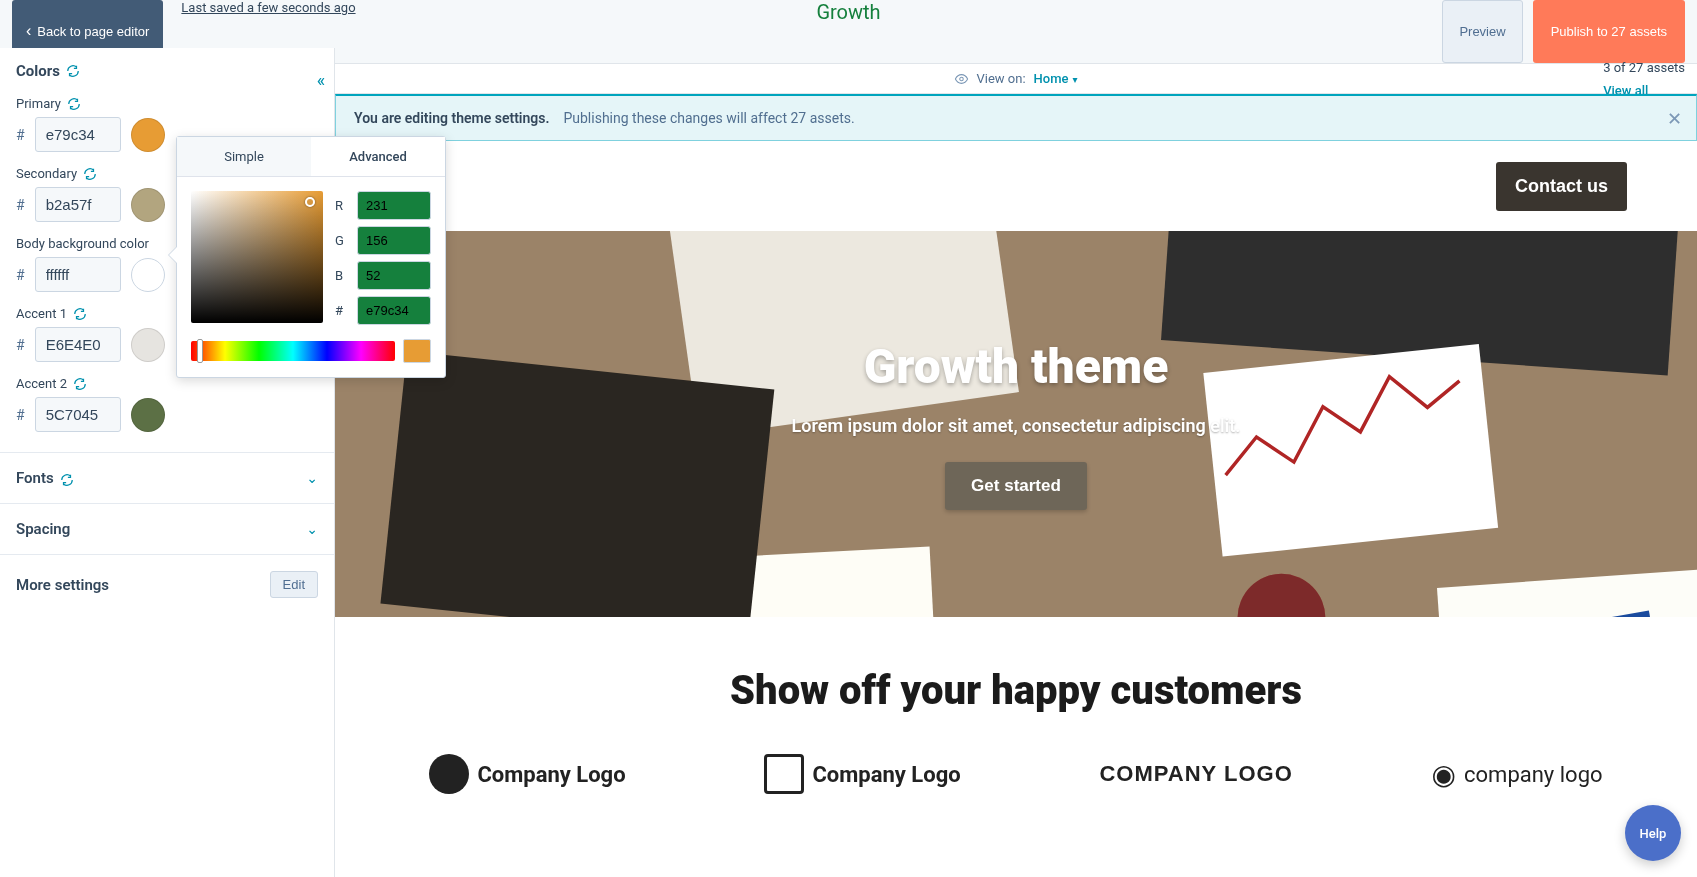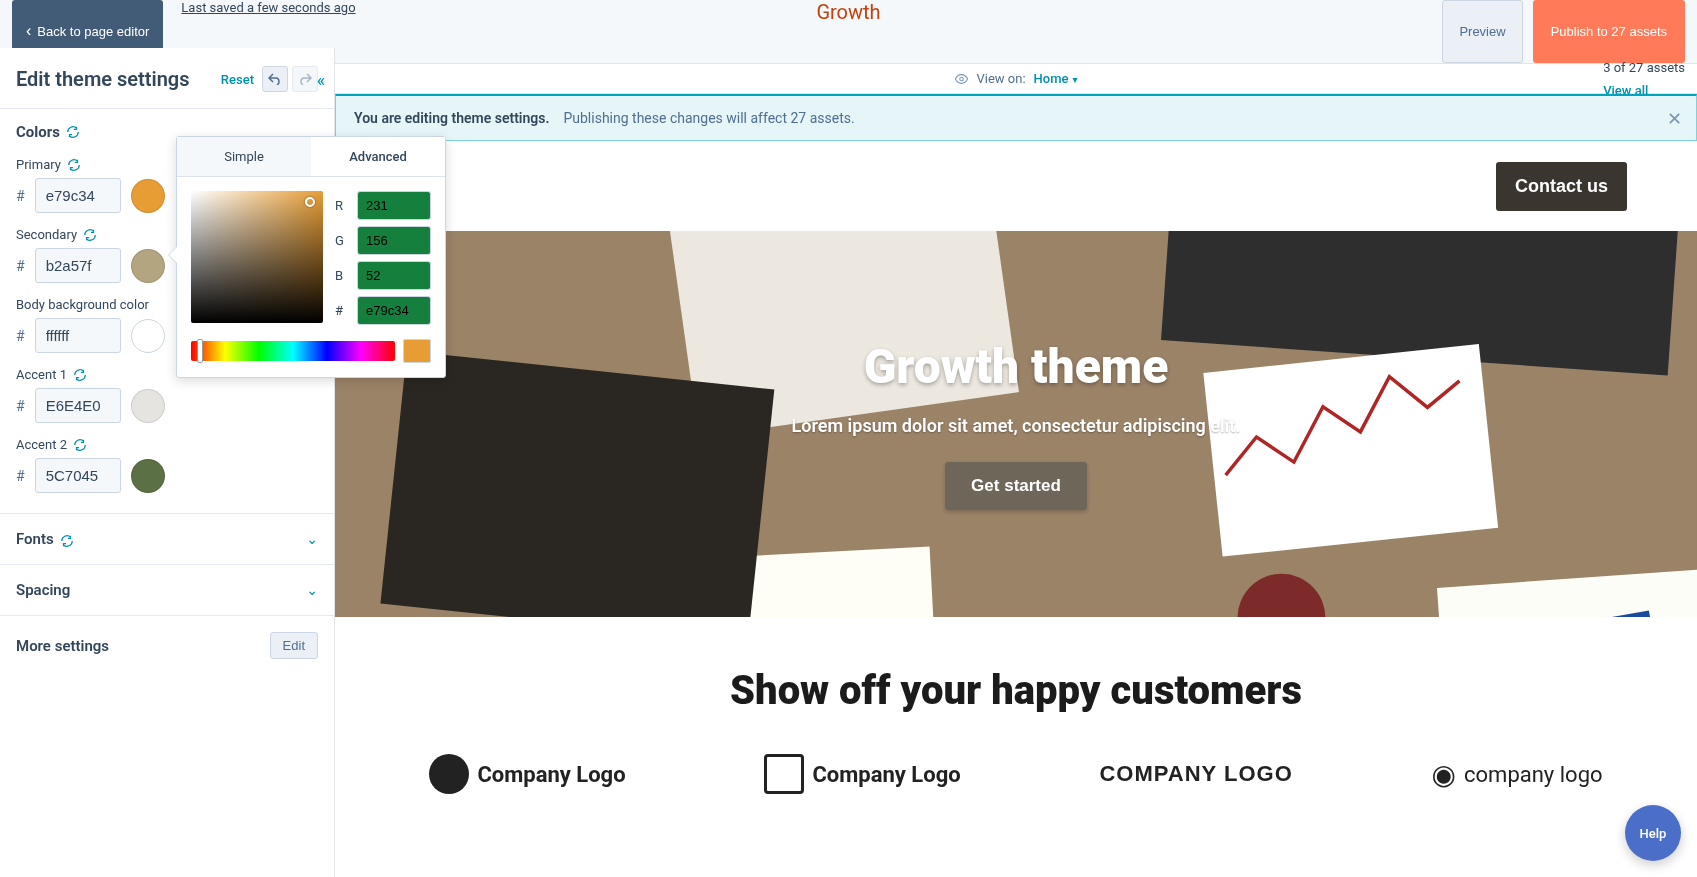--- a/index.html
+++ b/index.html
@@ -3,21 +3,21 @@
 <meta charset="utf-8">
 <style>
 * { box-sizing: border-box; margin: 0; padding: 0; }
 body { font-family: -apple-system, BlinkMacSystemFont, "Segoe UI", Roboto, sans-serif; background: #f5f8fa; color: #33475b; font-size: 14px; height: 877px; width: 1697px; overflow: hidden; position: relative; }
 
 
 .topbar { height: 64px; background: #f5f8fa; display: flex; padding: 0 12px; border-bottom: 1px solid #e0e5ea; }
 .back-btn { background: #425b76; color: #fff; border: none; padding: 8px 14px; border-radius: 3px; font-size: 13px; display: flex; align-items: center; gap: 6px; cursor: pointer; }
 .chev-left::before { content: "‹"; font-size: 16px; line-height: 10px; }
 .last-saved { margin-left: 18px; color: #33475b; text-decoration: underline; font-size: 13px; }
-.page-title { position: absolute; left: 50%; transform: translateX(-50%); font-size: 20px; color: #c2410c; font-weight: 400; }
+.page-title { position: absolute; left: 50%; transform: translateX(-50%); font-size: 20px; color: #15803d; font-weight: 400; }
 .topbar-right { margin-left: auto; display: flex; gap: 10px; }
 .preview-btn { background: #eaf0f6; border: 1px solid #cbd6e2; color: #506e91; padding: 8px 16px; border-radius: 3px; font-size: 13px; cursor: pointer; }
 .publish-btn { background: #ff7a59; border: none; color: #fff; padding: 8px 18px; border-radius: 3px; font-size: 13px; cursor: pointer; }
 
 
 .secbar { height: 30px; background: #fff; border-bottom: 1px solid #e0e5ea; display: flex; align-items: center; position: relative; margin-left: 335px; padding: 0 12px; }
 .collapse-handle { position: absolute; left: -28px; top: 2px; width: 28px; height: 26px; display: flex; align-items: center; justify-content: center; color: #0091ae; cursor: pointer; font-size: 18px; }
 .view-on { position: absolute; left: 50%; transform: translateX(-50%); display: flex; align-items: center; gap: 8px; color: #516f90; font-size: 13px; }
 .eye-icon { width: 14px; height: 14px; display: inline-block; }
 .home-link { color: #0091ae; cursor: pointer; display: flex; align-items: center; gap: 4px; font-weight: 500; }
@@ -107,36 +107,20 @@
   </button>
   <a class="last-saved">Last saved a few seconds ago</a>
   <div class="page-title">Growth</div>
   <div class="topbar-right">
     <button class="preview-btn">Preview</button>
     <button class="publish-btn">Publish to 27 assets</button>
   </div>
 </div>
 
 <div class="sidebar">
-  <div class="sidebar-head">
-    <div class="sidebar-title">Edit theme settings</div>
-    <a class="reset-link">Reset</a>
-    <div class="undo-redo">
-      <div class="undo-btn">
-        <svg width="14" height="12" viewBox="0 0 14 12">
-            <path d="M5 1 L1 5 L5 9 M1 5 H9 a4 4 0 0 1 0 7" fill="none" stroke="#516f90" stroke-width="1.5"></path>
-          </svg>
-      </div>
-      <div class="redo-btn">
-        <svg width="14" height="12" viewBox="0 0 14 12">
-            <path d="M9 1 L13 5 L9 9 M13 5 H5 a4 4 0 0 0 0 7" fill="none" stroke="#516f90" stroke-width="1.5"></path>
-          </svg>
-      </div>
-    </div>
-  </div>
 
   <div class="section">
     <div class="section-title">
       <span>Colors</span>
       <svg class="refresh-icon" viewBox="0 0 16 16">
           <path d="M2 8a6 6 0 0 1 10-4.5M14 8a6 6 0 0 1-10 4.5M12 2v3h-3M4 14v-3h3" fill="none" stroke="#0091ae" stroke-width="1.4"></path>
         </svg>
     </div>
 
     <div class="color-row">

